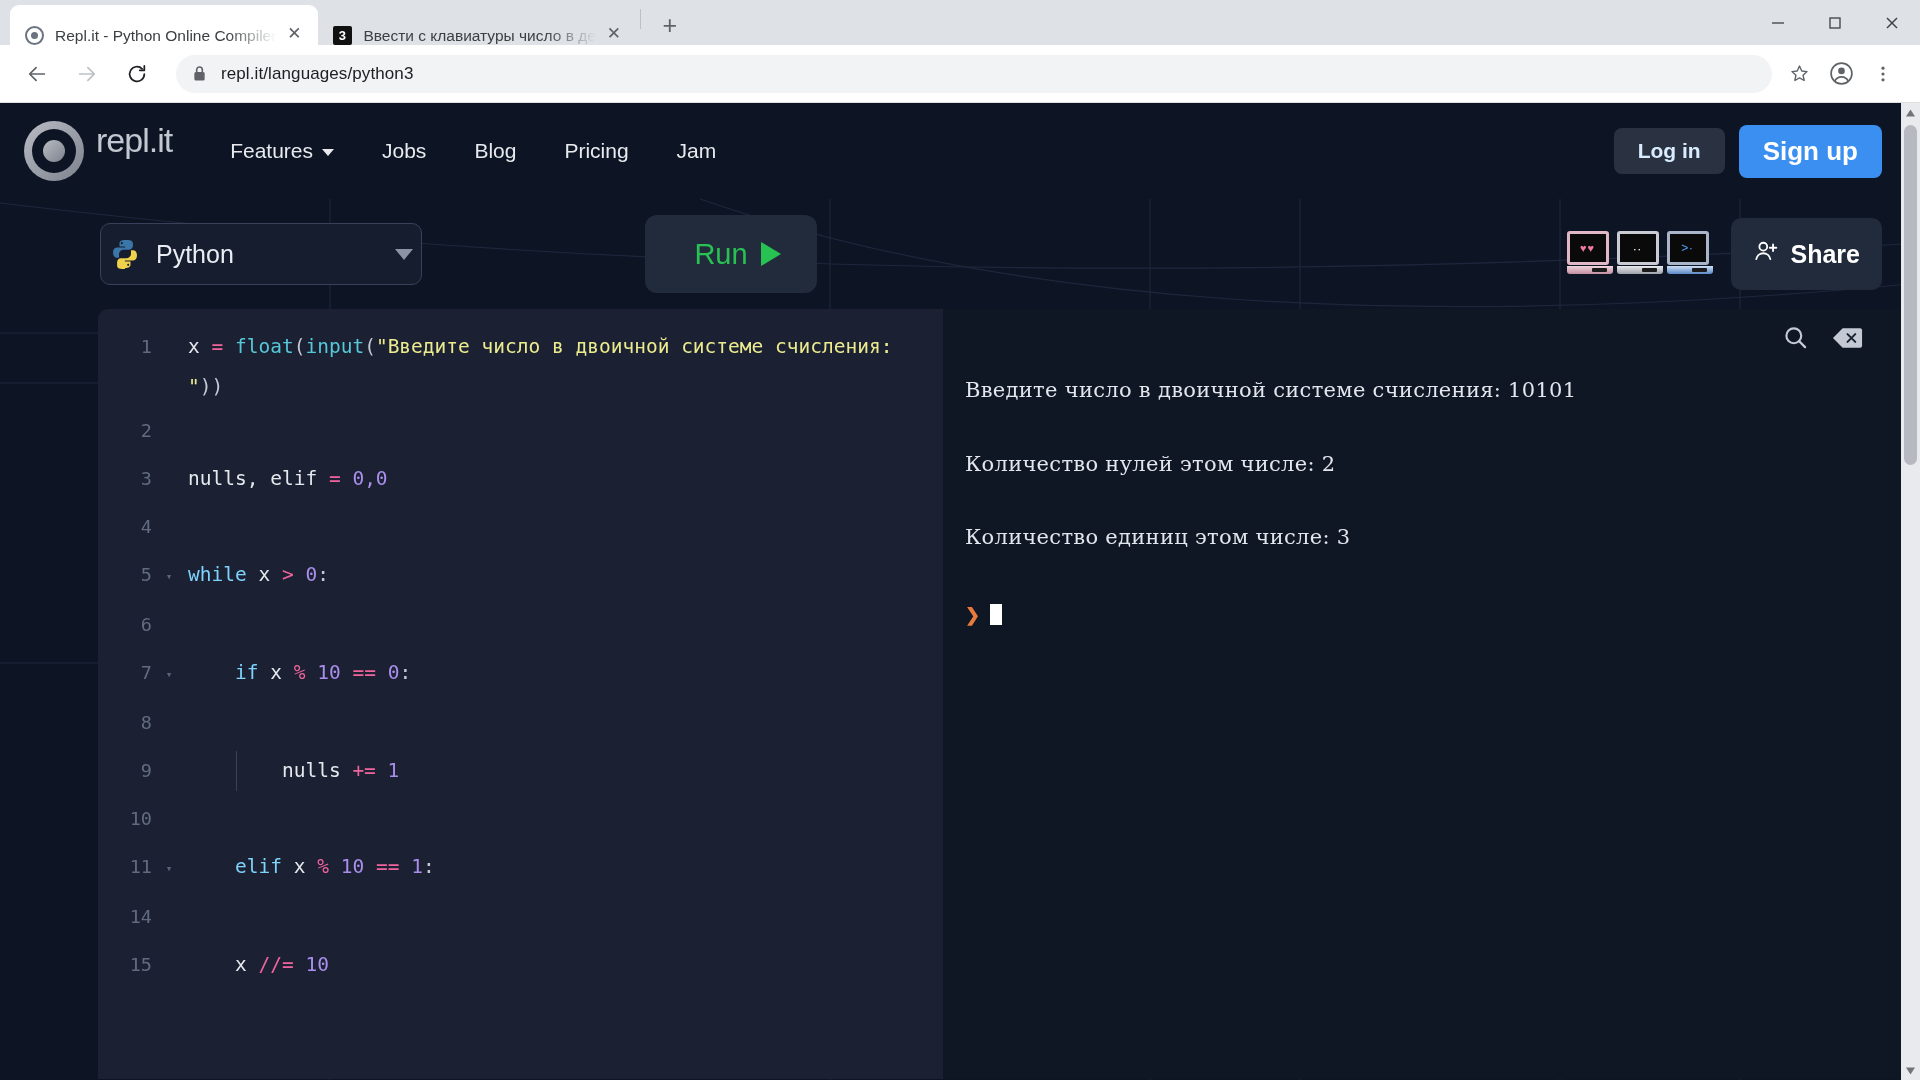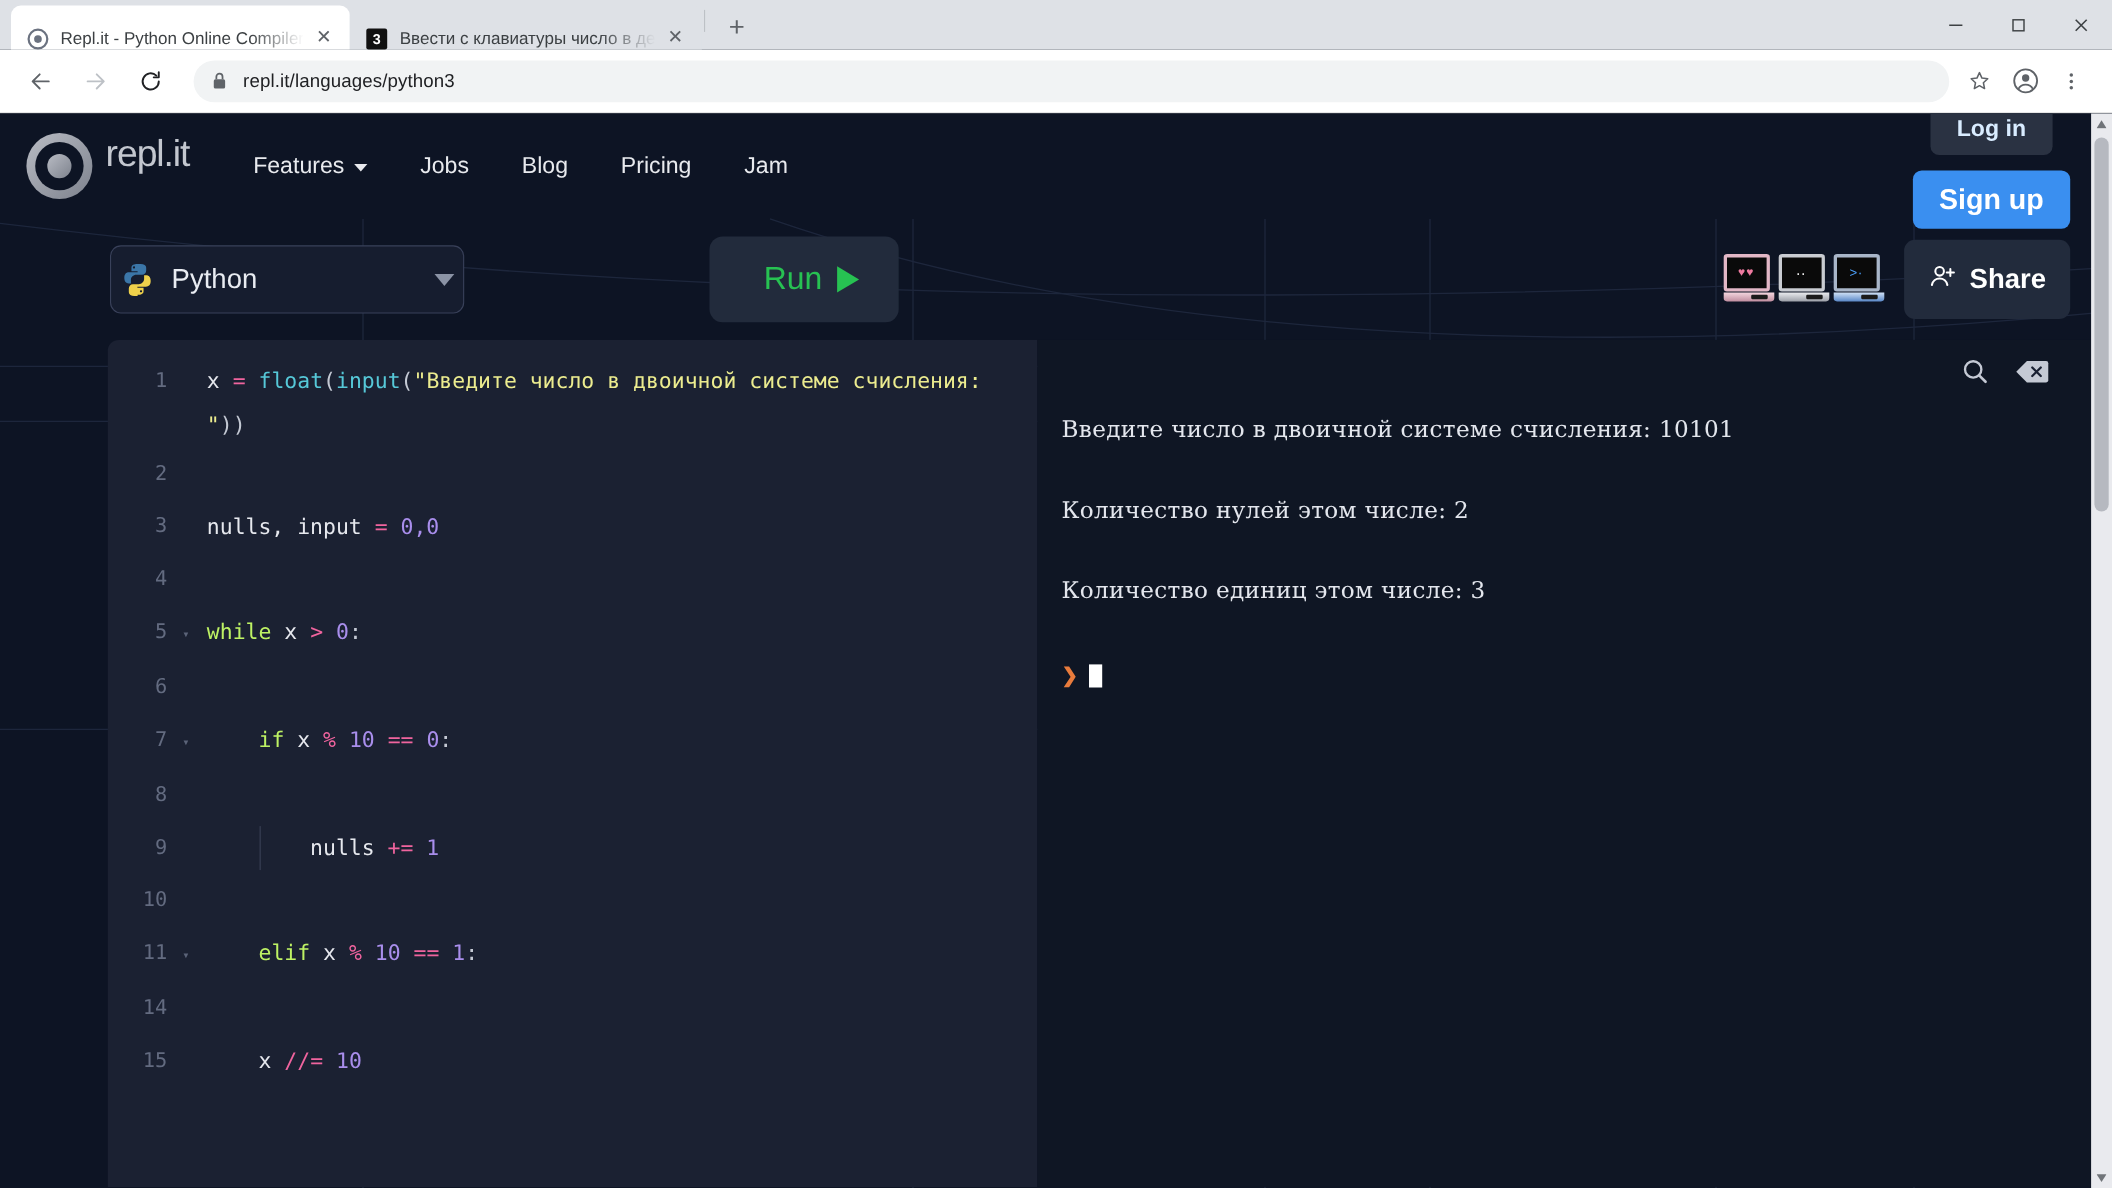--- a/index.html
+++ b/index.html
@@ -173,21 +173,21 @@
     display: flex; align-items: center; gap: 9px;
     white-space: nowrap;
   }
   .caret-down {
     width: 0; height: 0;
     border-left: 6px solid transparent;
     border-right: 6px solid transparent;
     border-top: 7px solid #e8eaee;
     margin-top: 3px;
   }
-  .nav-right { margin-left: auto; display: flex; align-items: center; gap: 14px; flex-direction: column; }
+  .nav-right { margin-left: auto; display: flex; align-items: center; gap: 14px; }
   .btn-login {
     background: #2a3242; color: #d9ecff;
     font-size: 21px; font-weight: 600;
     padding: 11px 24px; border-radius: 8px;
     border: none;
     font-family: "Liberation Sans", sans-serif;
   }
   .btn-signup {
     background: #3a8ff0; color: #ffffff;
     font-size: 26px; font-weight: 600;
@@ -339,21 +339,21 @@
     white-space: pre-wrap;
     word-break: break-word;
     position: relative;
   }
   .indent-guide {
     position: absolute;
     width: 1px;
     background: #3a4256;
     top: 4px; bottom: 4px;
   }
-  .tok-kw      { color: #bef264; }
+  .tok-kw      { color: #7dd3fc; }
   .tok-builtin { color: #56c8d8; }
   .tok-str     { color: #ecec8f; }
   .tok-num     { color: #a98eec; }
   .tok-op      { color: #f0649e; }
   .tok-plain   { color: #e6e8ee; }
   .tok-punct   { color: #c4c9d4; }
 
   .console-pane {
     flex: 1;
     background: #0f1624;
@@ -625,21 +625,21 @@
 
         <div class="code-line">
           <span class="gutter">2</span>
           <span class="fold"></span>
           <span class="code-text-wrap"></span>
         </div>
 
         <div class="code-line">
           <span class="gutter">3</span>
           <span class="fold"></span>
-          <span class="code-text-wrap"><span class="tok-plain">nulls, input </span><span class="tok-op">=</span><span class="tok-plain"> </span><span class="tok-num">0,0</span></span>
+          <span class="code-text-wrap"><span class="tok-plain">nulls, elif </span><span class="tok-op">=</span><span class="tok-plain"> </span><span class="tok-num">0,0</span></span>
         </div>
 
         <div class="code-line">
           <span class="gutter">4</span>
           <span class="fold"></span>
           <span class="code-text-wrap"></span>
         </div>
 
         <div class="code-line">
           <span class="gutter">5</span>

